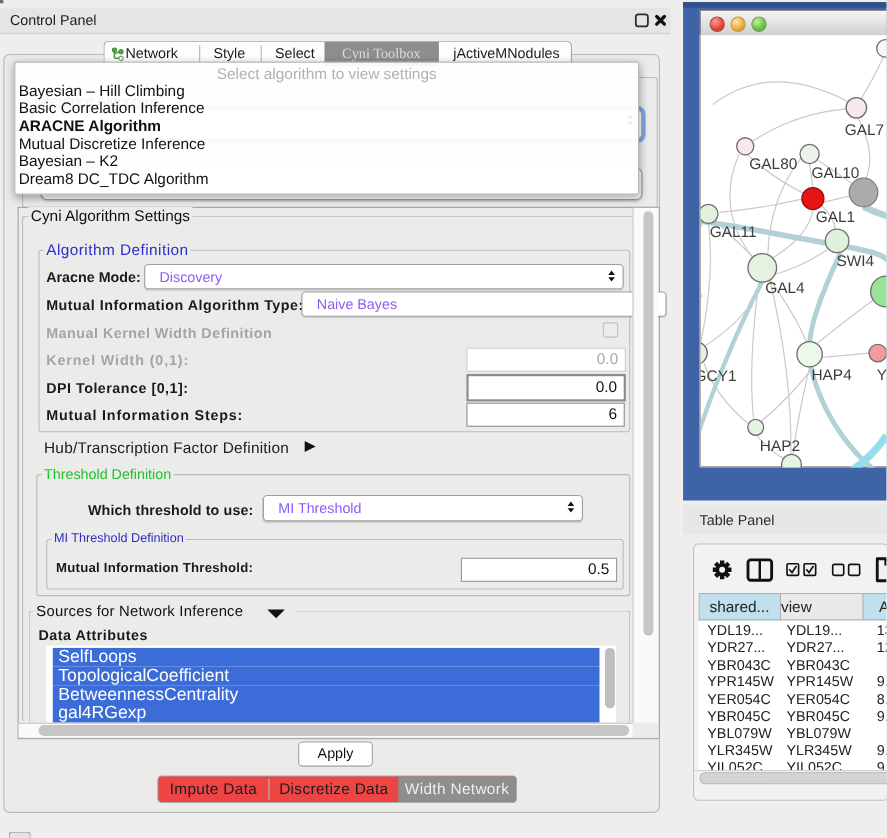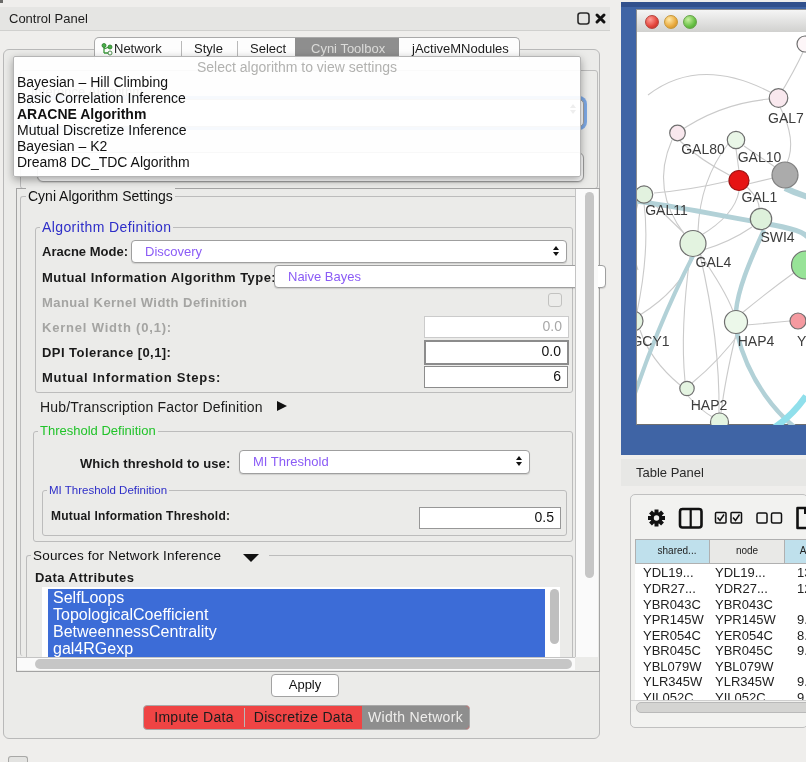--- a/index.html
+++ b/index.html
@@ -6,21 +6,21 @@
 body{width:806px;height:762px;overflow:hidden;background:#efeeec;font-family:"Liberation Sans",sans-serif;position:relative;}
 .abs{position:absolute;}
 .b{font-weight:bold;}
 
 #cp-title{left:0;top:7px;width:610px;height:23px;background:#e5e5e3;border-bottom:1px solid #d0d0ce;}
 #cp-title .t{position:absolute;left:9px;top:4px;font-size:13px;color:#1c1c1c;}
 
 #tabbar{left:94px;top:37px;width:424px;height:22px;background:#fdfdfd;border:1px solid #a9a9a9;border-bottom:none;border-radius:5px 5px 0 0;}
 .tabtxt{position:absolute;top:3px;font-size:13px;color:#1c1c1c;}
 .tabsep{position:absolute;top:3px;width:1px;height:16px;background:#b9b9b9;}
-#tab-cyni{position:absolute;left:200px;top:0;width:104px;height:22px;background:#8e8e8e;color:#dcdcda;}
+#tab-cyni{position:absolute;left:200px;top:0;width:104px;height:22px;background:#8e8e8e;color:#dcdcda;font-family:Liberation Serif, serif;}
 
 #cp-panel{left:3px;top:49px;width:595px;height:688px;border:1px solid #b9b9b9;border-radius:6px;background:#ebebe9;}
 
 #spane{left:16px;top:188px;width:582px;height:482px;border:1px solid #a3a3a3;background:#ebebe9;}
 #vsb{left:575px;top:189px;width:22px;height:468px;background:#fafafa;border-left:1px solid #c4c4c4;}
 #vsb .thumb{position:absolute;left:9px;top:3px;width:9px;height:386px;background:#c6c6c6;border-radius:6px;}
 #hsb{left:17px;top:657px;width:558px;height:12px;background:#fafafa;border-top:1px solid #c4c4c4;}
 #hsb .thumb{position:absolute;left:18px;top:1px;width:537px;height:10px;background:#c6c6c6;border-radius:5px;}
 
 .group{position:absolute;border:1px solid #bcbcbc;border-radius:3px;}
@@ -47,21 +47,21 @@
 #desktop{left:621px;top:2px;width:185px;height:453px;background:#3f64a5;}
 #desktop .topline{position:absolute;left:0;top:0;width:100%;height:5px;background:#31508c;}
 #netwin-tb{left:636px;top:9px;width:170px;height:23px;background:linear-gradient(#f5f5f5,#cfcfcd);border:1px solid #8f8f8f;border-bottom:1px solid #9a9a9a;}
 .tl{position:absolute;top:5px;width:12px;height:12px;border-radius:50%;}
 #netwin-body{left:636px;top:32px;width:170px;height:392px;background:#fff;border-left:1px solid #8f8f8f;border-bottom:1px solid #6f6f6f;}
 
 #tp-title{left:621px;top:459px;width:185px;height:27px;background:#e7e7e5;}
 #tp-title .t{position:absolute;left:15px;top:6px;font-size:13px;color:#2a2a2a;}
 #tp-box{left:630px;top:494px;width:176px;height:232px;background:#f2f2f0;border:1px solid #c0c0c0;border-radius:5px;}
 #ttable{left:635px;top:539px;width:171px;height:161px;background:#fff;overflow:hidden;}
-.hcell{position:absolute;top:0;height:23px;border:1px solid #b0b0b0;border-right:none;font-size:10px;text-align:center;line-height:22px;color:#222;}
+.hcell{position:absolute;top:0;height:23px;border:1px solid #b0b0b0;border-right:none;font-size:14px;text-align:left;line-height:22px;color:#222;}
 .trow{position:absolute;font-size:13px;color:#222;white-space:nowrap;}
 #tp-hsb{left:631px;top:700px;width:175px;height:11px;background:#f0f0ee;border-top:1px solid #cfcfcf;}
 #tp-hsb .thumb{position:absolute;left:5px;top:1px;width:175px;height:9px;background:#d4d4d2;border:1px solid #b9b9b9;border-radius:5px;}
 </style>
 </head>
 <body>
 
 <div class="abs" id="desktop">
     <div class="topline"></div>
   </div>
@@ -165,21 +165,21 @@
     <path d="M717.5 517.5 L720 520.5 L724 514.5" stroke-width="1.5"></path>
     <path d="M733 517.5 L735.5 520.5 L739.5 514.5" stroke-width="1.5"></path>
     <rect x="757" y="513" width="10" height="10" rx="1.5" stroke-width="1.5"></rect>
     <rect x="771.5" y="513" width="10" height="10" rx="1.5" stroke-width="1.5"></rect>
     <path d="M797.5 508 h8 l5 5 v15 h-13 z" stroke-width="2.6" stroke-linejoin="round"></path>
       <path d="M805 508.5 v4.5 h5" stroke-width="2"></path>
   </g>
 </svg>
 <div class="abs" id="ttable">
   <div class="hcell" style="left:0px;width:73px;background:#bfe0ec;text-indent:9px;">shared...</div>
-  <div class="hcell" style="left:74px;width:74px;background:#e9e9e7;">node</div>
+  <div class="hcell" style="left:74px;width:74px;background:#e9e9e7;">view</div>
   <div class="hcell" style="left:149px;width:22px;background:#bfe0ec;border-right:1px solid #b0b0b0;text-indent:14px;">A</div>
   <div class="trow" style="left:8px;top:26px;">YDL19...</div>
     <div class="trow" style="left:80px;top:26px;">YDL19...</div>
     <div class="trow" style="left:162px;top:26px;">13</div>
   <div class="trow" style="left:8px;top:42px;">YDR27...</div>
     <div class="trow" style="left:80px;top:42px;">YDR27...</div>
     <div class="trow" style="left:162px;top:42px;">12</div>
   <div class="trow" style="left:8px;top:58px;">YBR043C</div>
     <div class="trow" style="left:80px;top:58px;">YBR043C</div>
   <div class="trow" style="left:8px;top:73px;">YPR145W</div>

